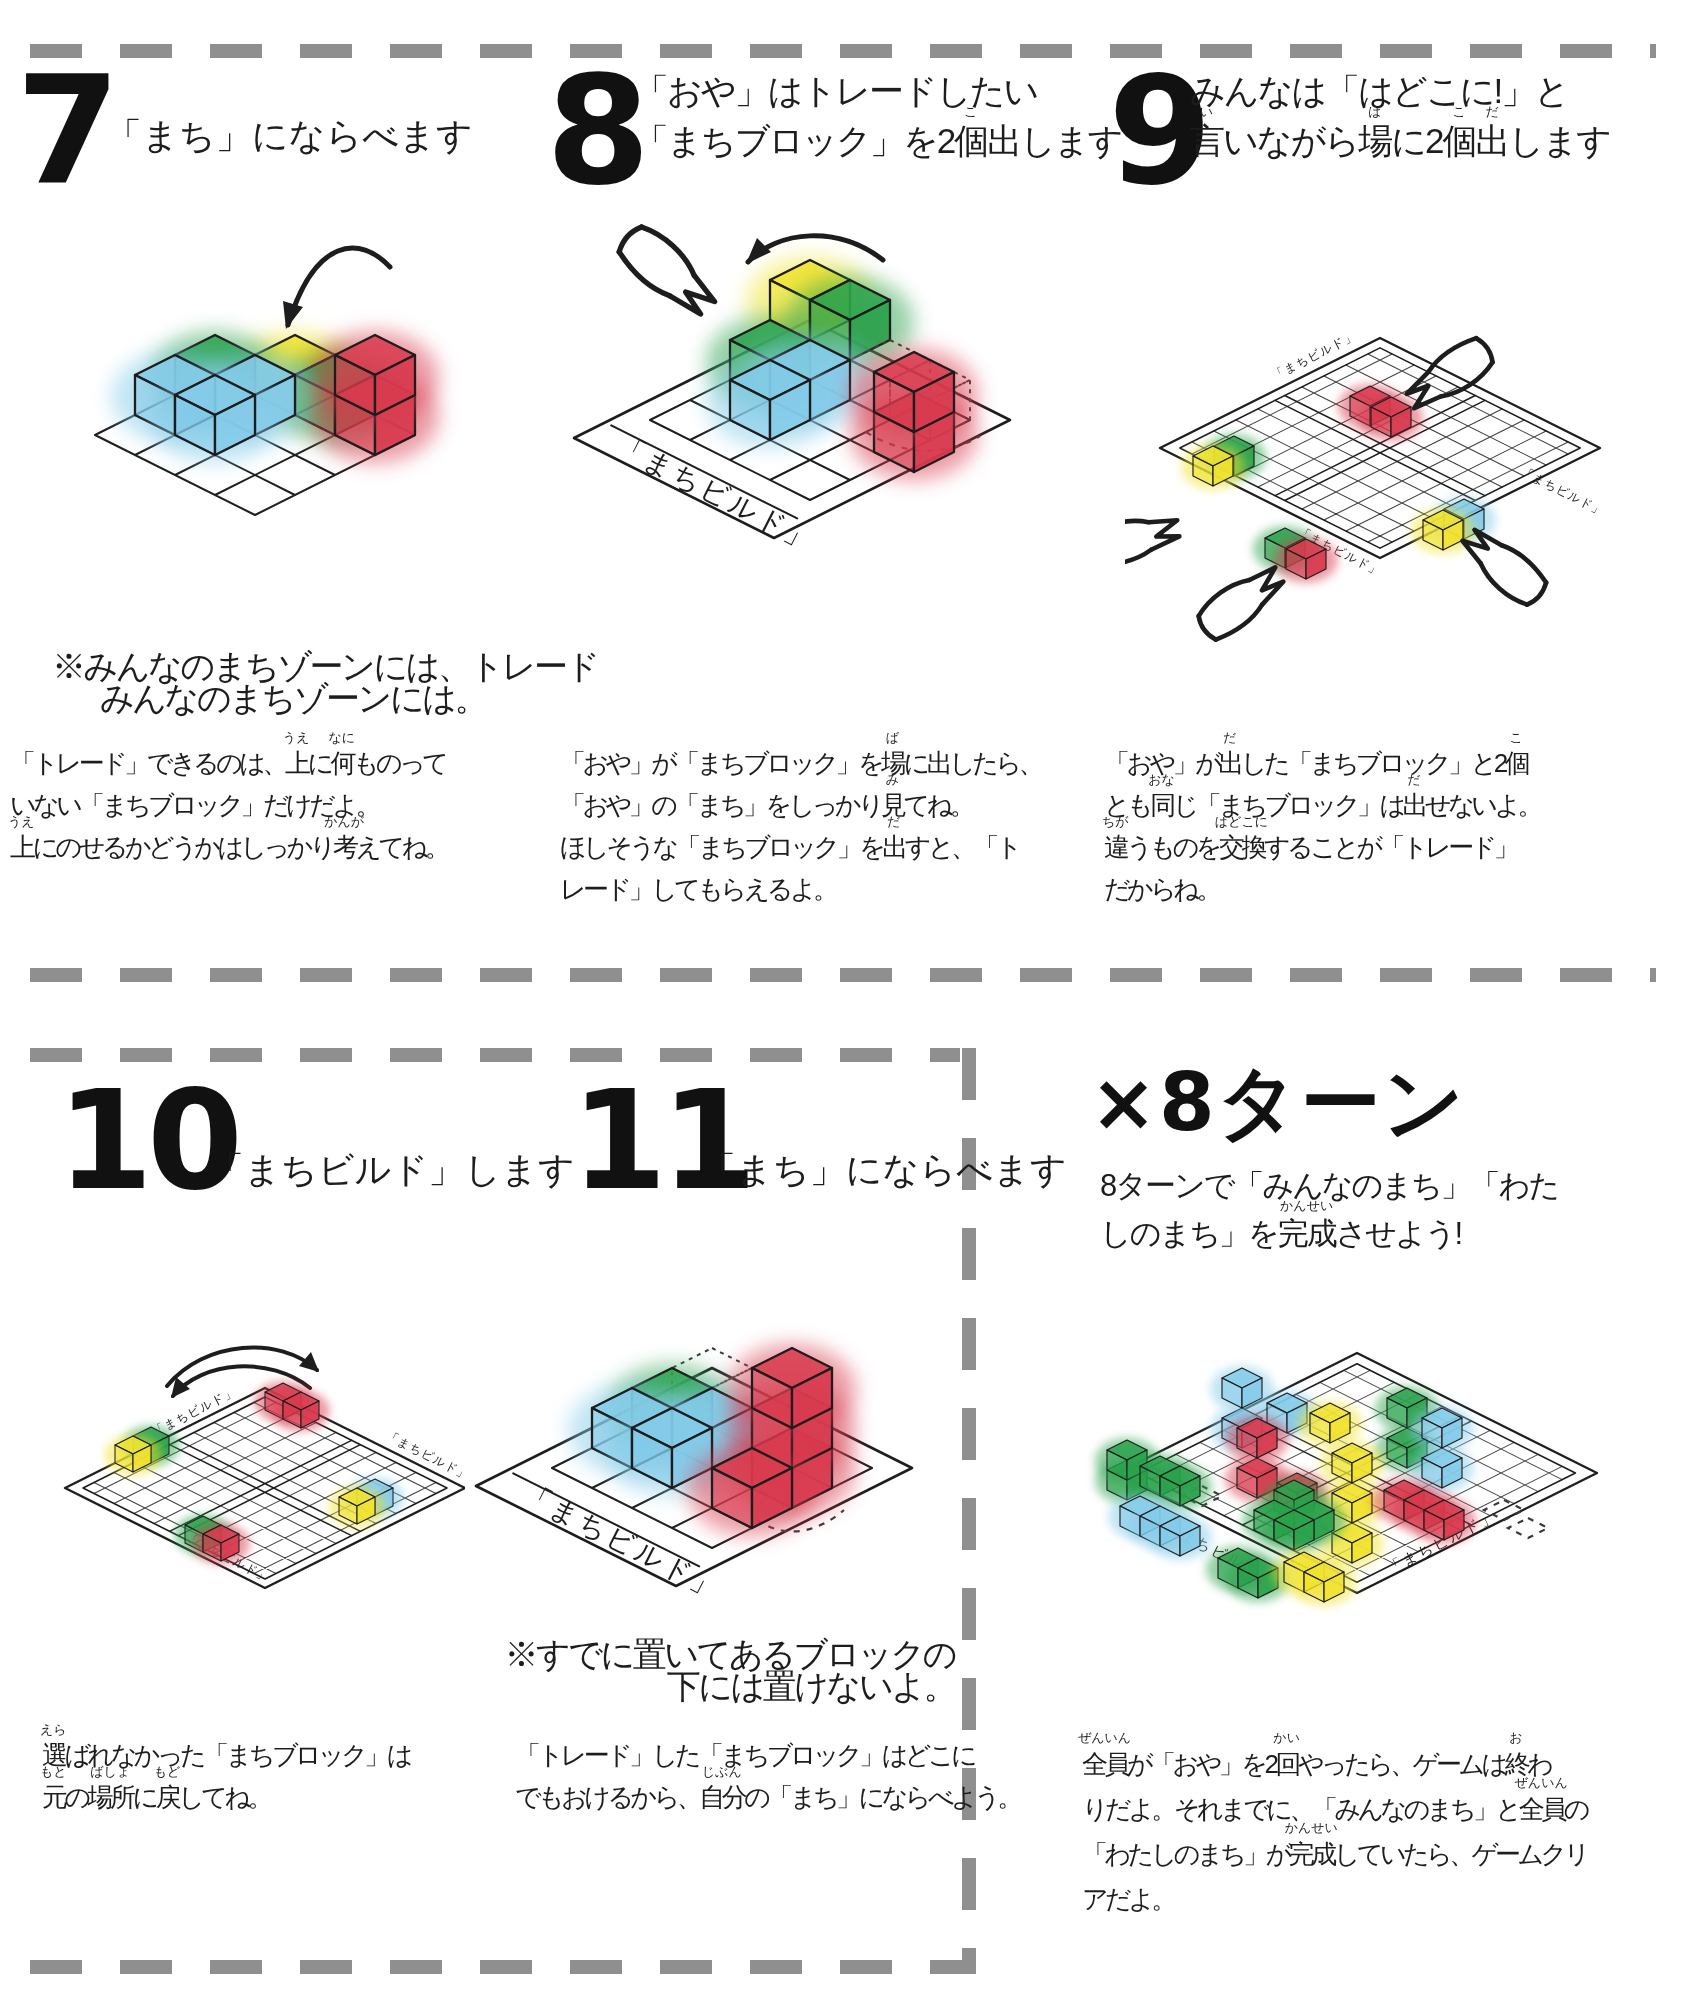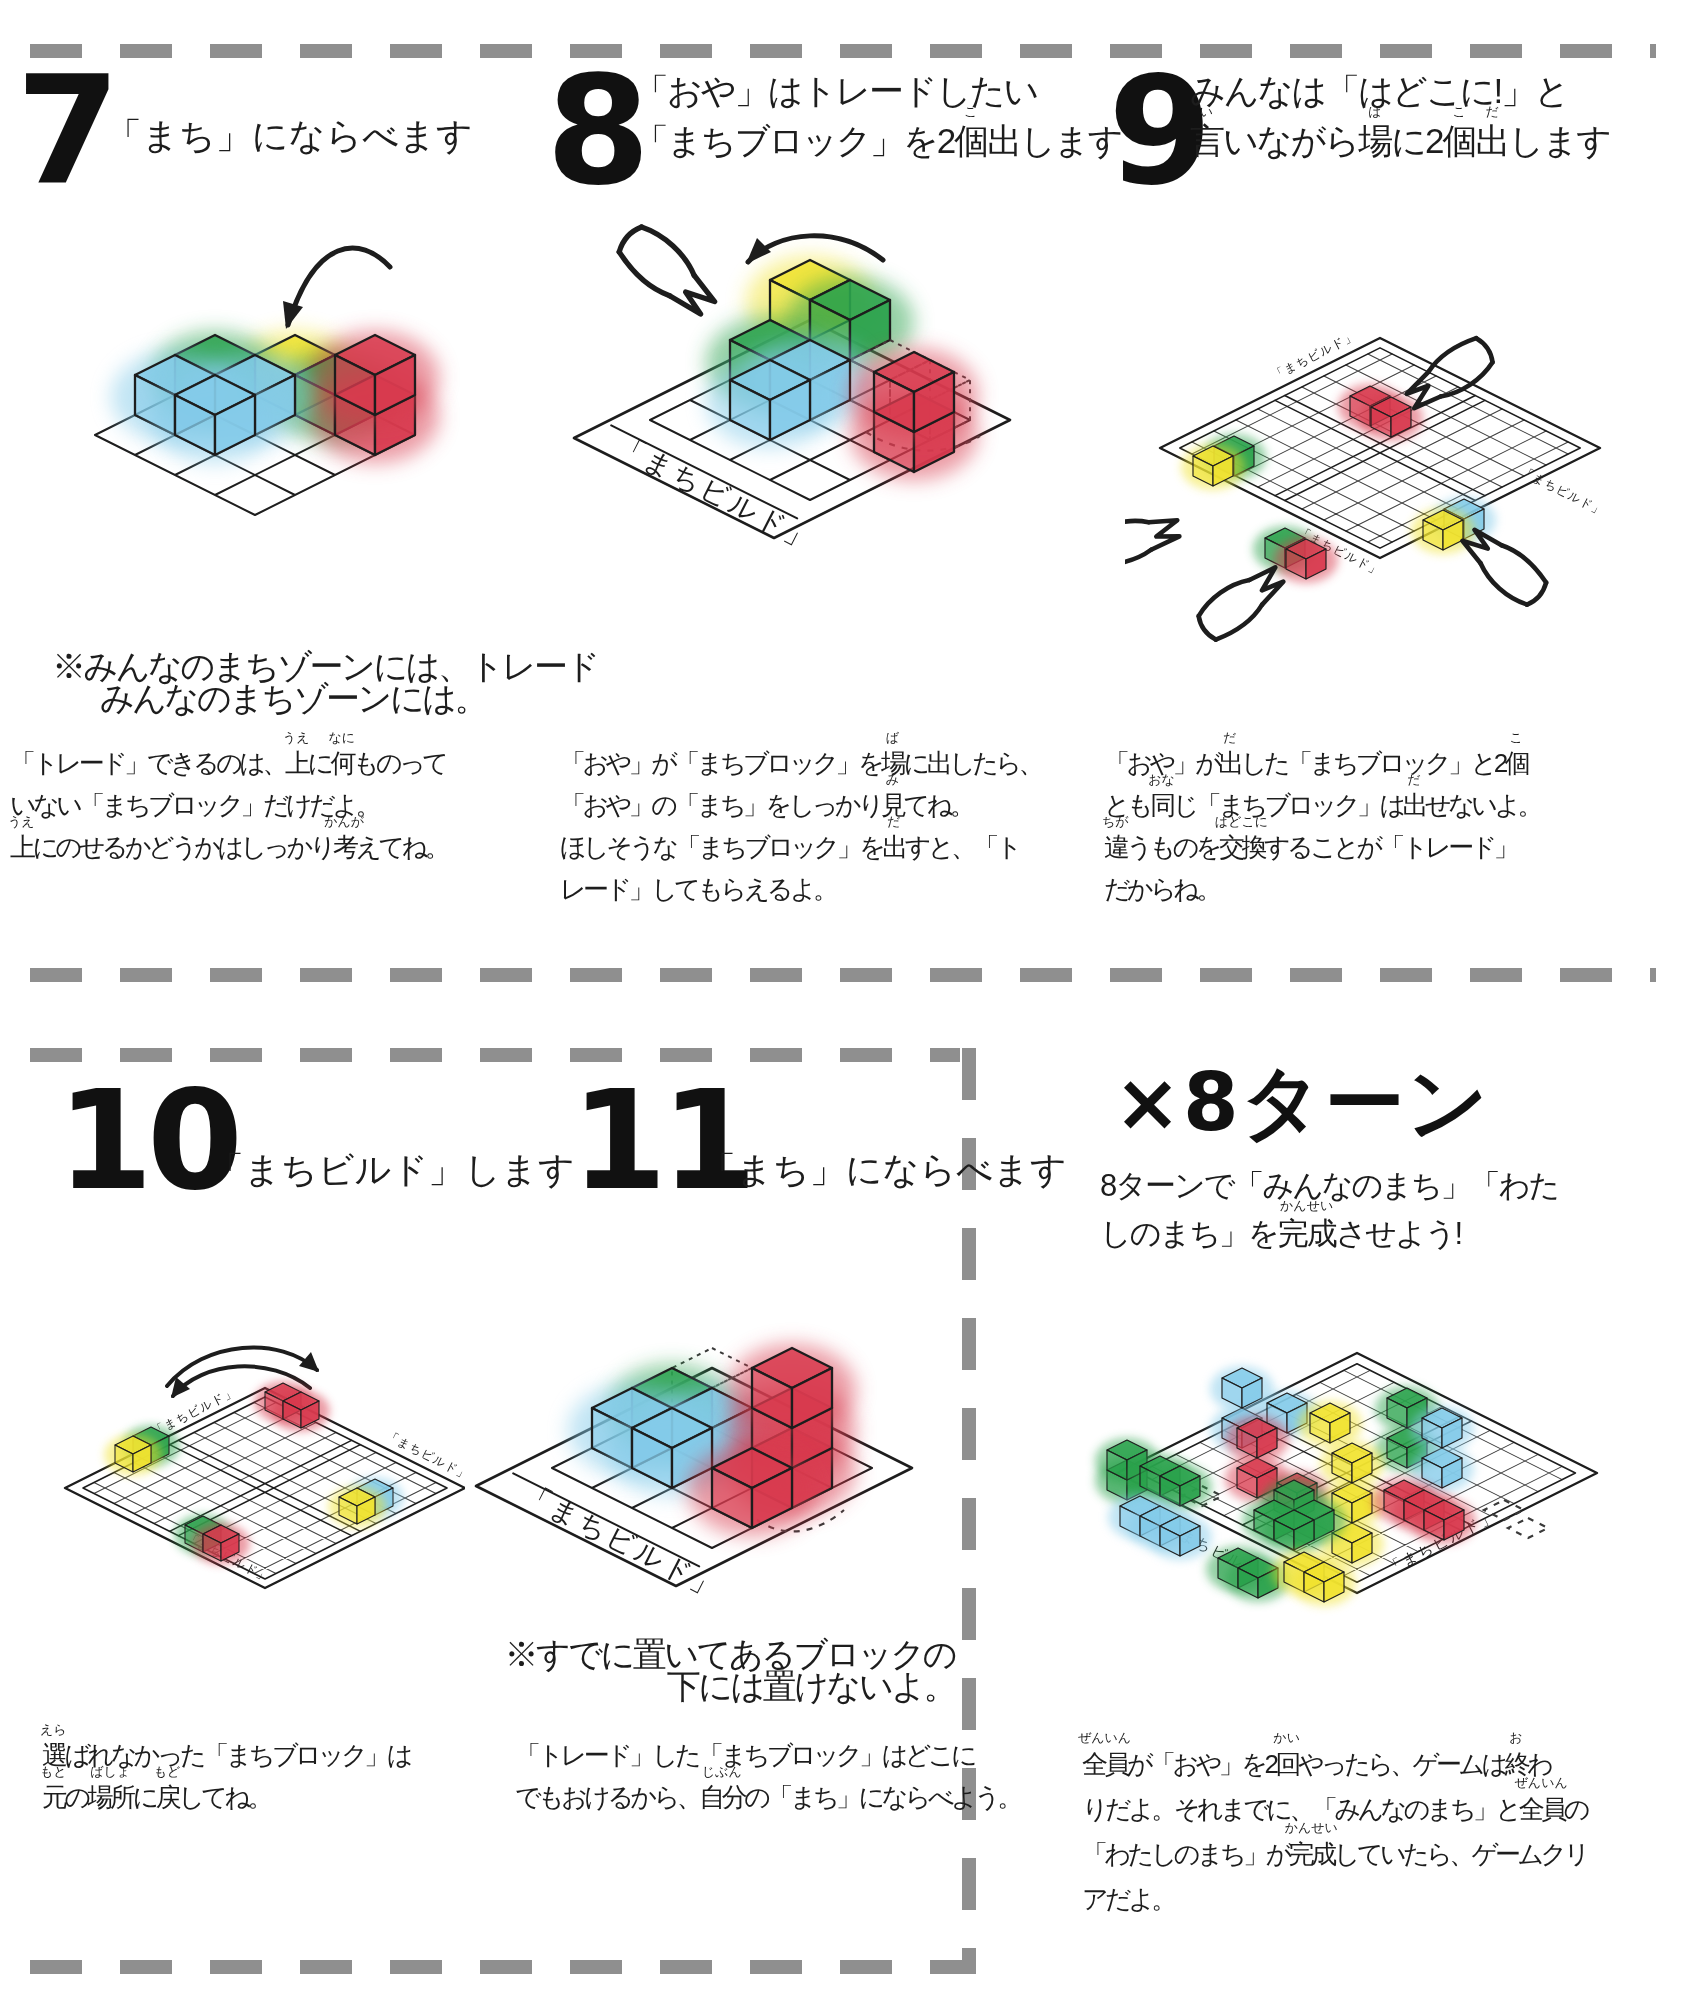--- a/index.html
+++ b/index.html
@@ -262,21 +262,21 @@
         <div class="t-line">※すでに置いてあるブロックの</div>
         <div class="t-line">下には置けないよ。</div>
       </div>
     <div class="body-text" style="left:515px;top:1734px;">
         <div class="t-line">「トレード」した「まちブロック」はどこに</div>
         <div class="t-line">でもおけるから、<span class="ru"><span class="rb">自分</span><span class="rt">じぶん</span></span>の「まち」にならべよう。</div>
       </div>
   </div>
 
   <div>
-    <div class="turns-h" style="left:1090px;top:1050px;margin-left:24px;">×8ターン</div>
+    <div class="turns-h" style="left:1090px;top:1050px;">×8ターン</div>
     <div class="turns-sub" style="position:absolute;left:1100px;top:1162px;">
         <div class="t-line">8ターンで「みんなのまち」「わた</div>
         <div class="t-line">しのまち」を<span class="ru"><span class="rb">完成</span><span class="rt">かんせい</span></span>させよう!</div>
       </div>
 
     <svg class="illo final" style="left:1052px;top:1268px;" width="610" height="440" viewBox="0 0 610 440">
       <use href="#board10" transform="matrix(24,12,-24,12,305,85)"></use>
       <path class="dtrail" d="M150,218 l20,10 l-20,10 l-20,-10 Z M452,232 l20,10 l-20,10 l-20,-10 Z M476,250 l20,10 l-20,10 l-20,-10 Z"></path>
       <text class="blabel-md" transform="translate(112,262) rotate(27)">「まちビルド」</text>
       <text class="blabel-md" transform="translate(338,306) rotate(-27)">「まちビルド」</text>

